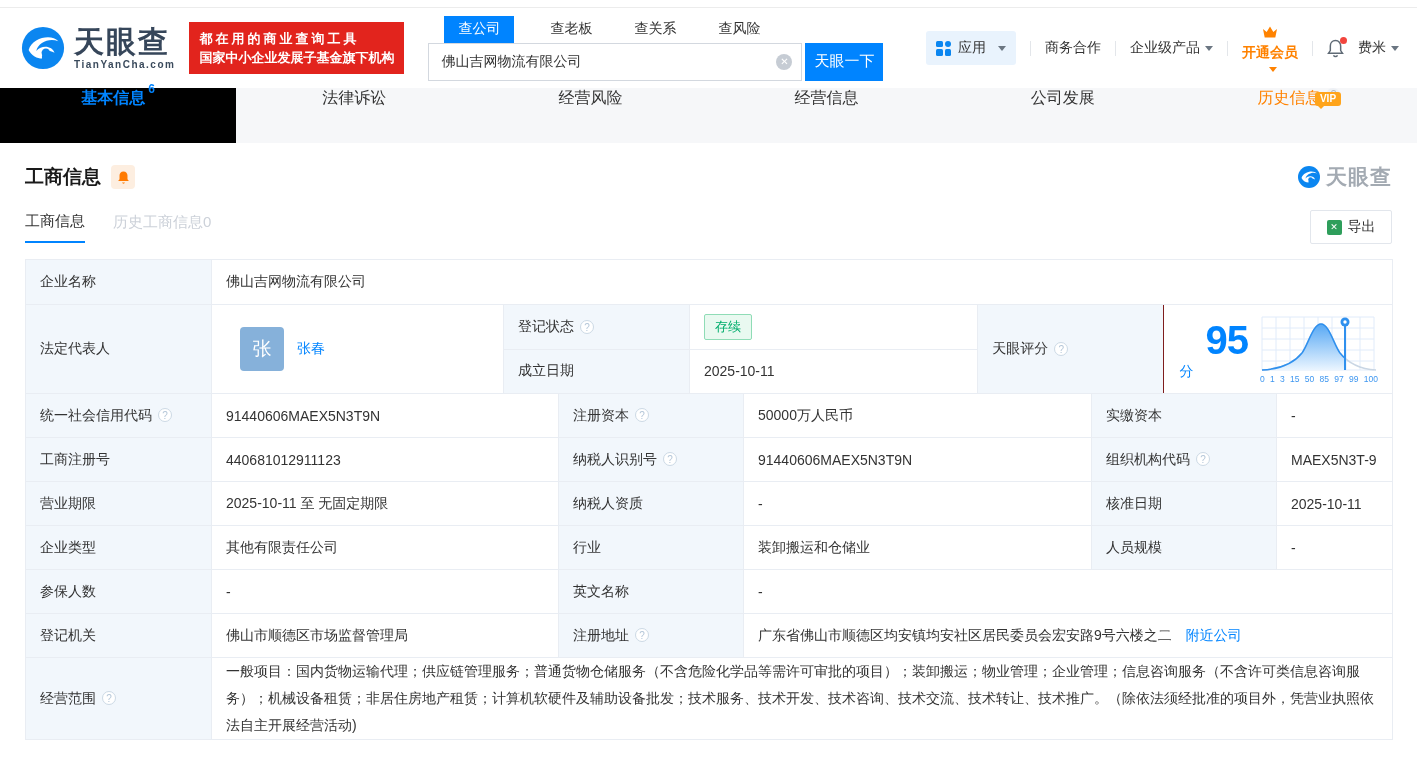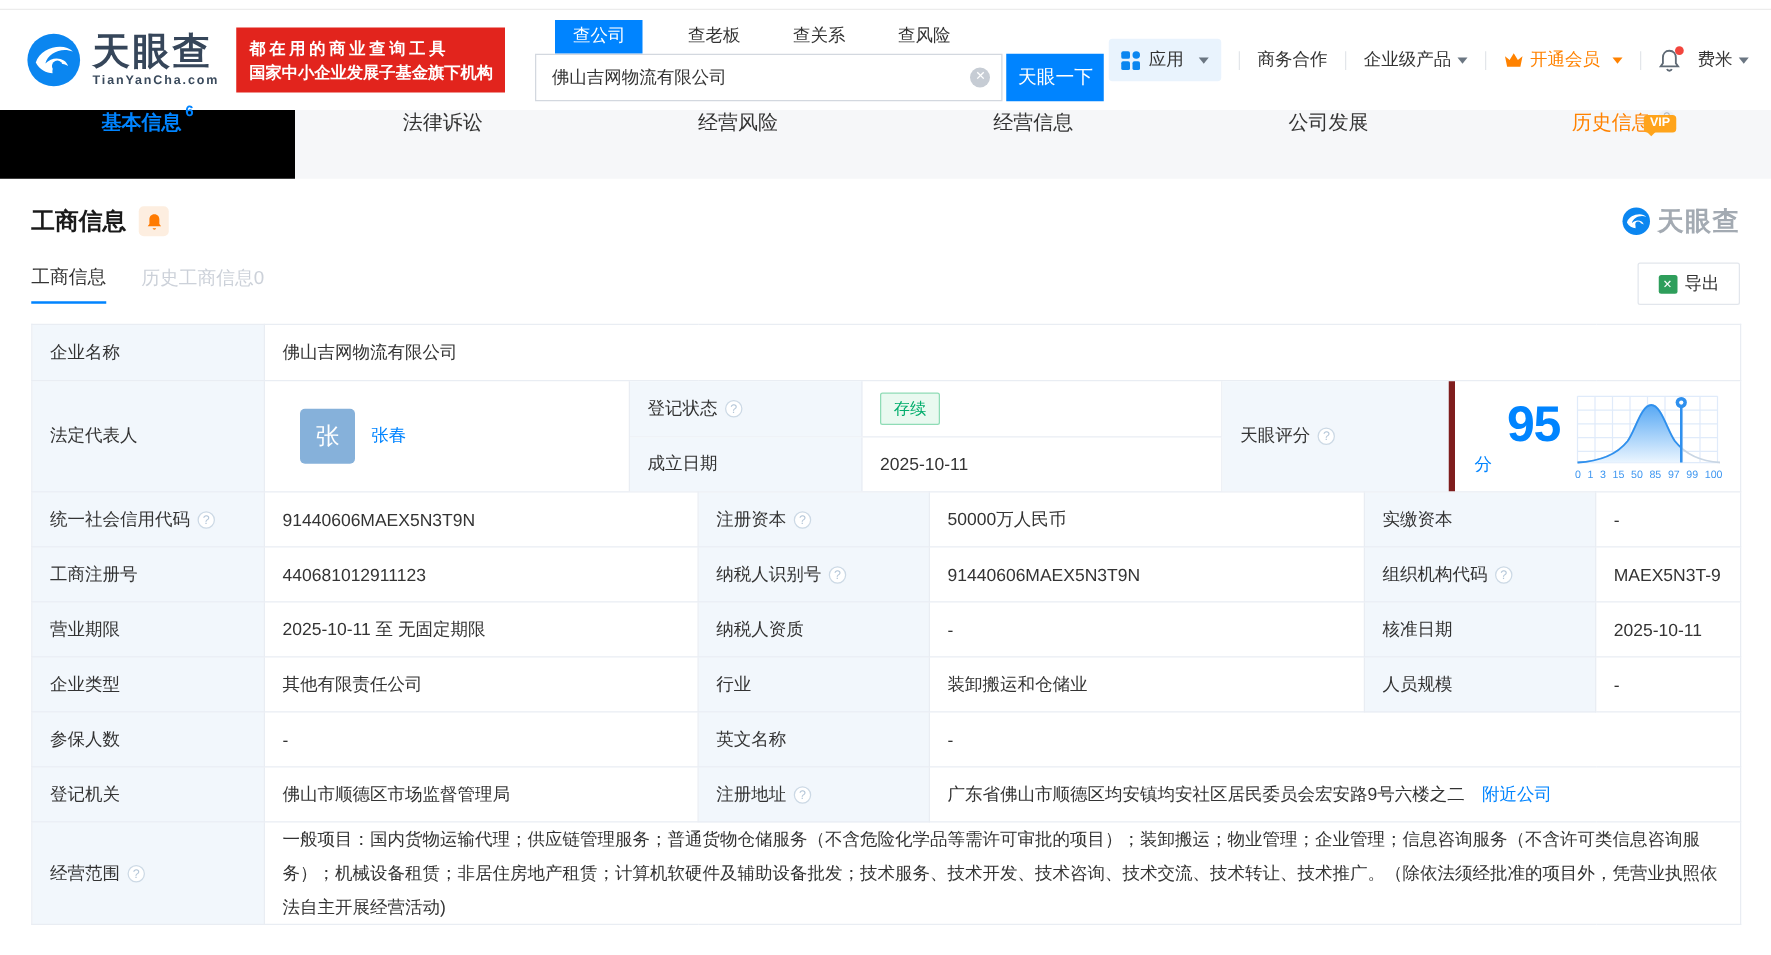--- a/index.html
+++ b/index.html
@@ -38,21 +38,21 @@
                height:34px; padding:0 10px; cursor:pointer; }
   .grid-icon { position:relative; width:15px; height:15px; display:inline-block; }
   .grid-icon i, .grid-icon b { position:absolute; width:6.5px; height:6.5px; background:#0b86f0; border-radius:1.5px; }
   .grid-icon i:nth-child(1){ left:0; top:0; } .grid-icon i:nth-child(2){ left:0; bottom:0; }
   .grid-icon i:nth-child(3){ right:0; bottom:0; } .grid-icon b { right:0; top:0; border-radius:50%; }
   .caret { display:inline-block; width:0; height:0; border-left:4.5px solid transparent;
            border-right:4.5px solid transparent; border-top:5px solid #6b7682; margin-left:5px; }
   .caret.orange { border-top-color:#ff8200; }
   .sep { width:1px; height:15px; background:#e3e6ea; margin:0 14px; }
   .hnav a { display:flex; align-items:center; }
-  .vip-link { color:#ff8200; font-weight:normal; gap:5px; }
+  .vip-link { color:#ff8200; font-weight:bold; gap:5px;flex-direction:column; }
   .bell-wrap { position:relative; display:inline-flex; cursor:pointer; margin-right:14px; }
   .dot { position:absolute; top:-2px; right:-3px; width:7px; height:7px; background:#f2453d; border-radius:50%; }
 
   
   .main-tabs { display:flex; height:55px; background:#f6f7f9; }
   .mtab { flex:1; display:flex; align-items:flex-start; justify-content:center; font-size:16px; color:#333; cursor:pointer; position:relative; }
   .mtab.active { background:#000000; color:#0084ff; font-weight:bold; }
   .mtab sup { font-size:12px; color:#0084ff; margin-left:3px; transform:translateY(-6px); font-weight:bold; }
   .mtab.history { color:#ff8200; }
   .vip-badge { position:absolute; top:4px; left:calc(50% + 16px); background:#ffa41b; color:#fff;
@@ -92,21 +92,21 @@
   .row2 { display:flex; height:88px; }
   .rep { width:279px; border-right:1px solid #e9edf3; display:flex; align-items:center; gap:13px; padding-left:14px; }
   .avatar { width:44px; height:44px; background:#86b1da; border-radius:4px; color:#fff; font-size:19px;
             display:flex; align-items:center; justify-content:center; cursor:pointer; }
   .rep-name { color:#0084ff; cursor:pointer; }
   .mid { width:476px; display:flex; flex-direction:column; }
   .mid-row { flex:1; display:flex; }
   .mid-row:first-child { border-bottom:1px solid #e9edf3; }
   .mid-lbl { width:186px; background:#f2f7fc; border-right:1px solid #e9edf3; display:flex; align-items:center; padding-left:14px; }
   .mid-val { flex:1; border-right:1px solid #e9edf3; display:flex; align-items:center; padding-left:14px; }
-  .score-lbl { width:186px; background:#f2f7fc; border-right:5px solid #7f1d1d; display:flex; align-items:center; padding-left:14px; }
+  .score-lbl { width:186px; background:#f2f7fc; border-right:1px solid #7f1d1d; display:flex; align-items:center; padding-left:14px; }
   .score-val { flex:1; display:flex; align-items:center; gap:12px; padding-left:14px; }
   .score-num b { font-size:40px; color:#0084ff; letter-spacing:-1px;margin-left:28px; }
   .score-num span { font-size:14px; color:#0084ff; margin-left:2px; }
   .score-chart { display:flex; flex-direction:column; }
   .ticks { display:flex; justify-content:space-between; width:118px; font-size:8.5px; color:#3f97f0; margin-top:1px; }
   .badge-green { display:inline-block; padding:3px 10px; background:#e9f9f0; border:1px solid #8fdcb6;
                  border-radius:2px; color:#00ad6c; font-size:13px; }
   .near-link { color:#0084ff; margin-left:10px; cursor:pointer; }
   td.scope { height:auto; padding:13px 14px; line-height:27px; }
 </style>

